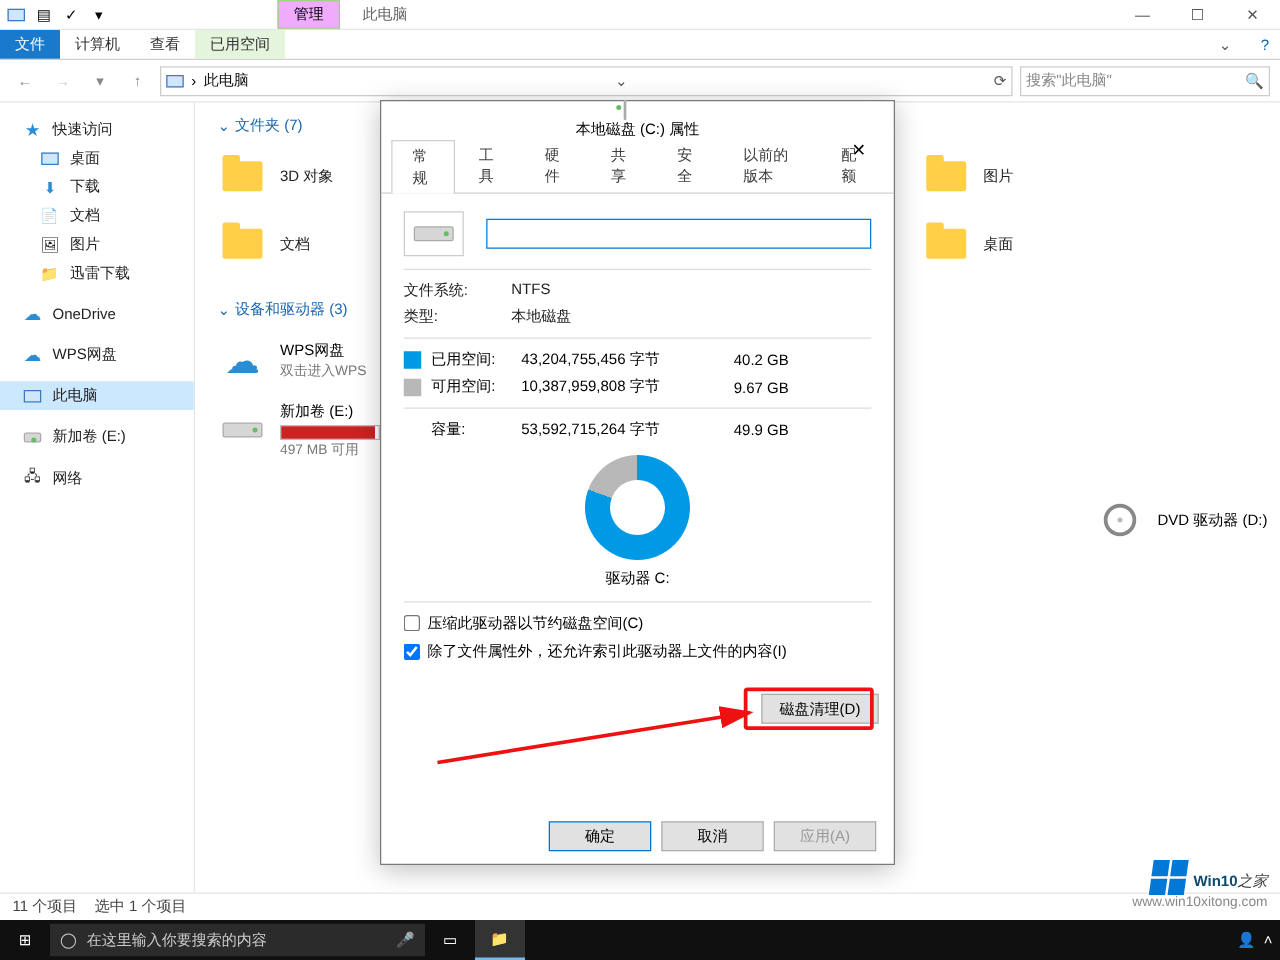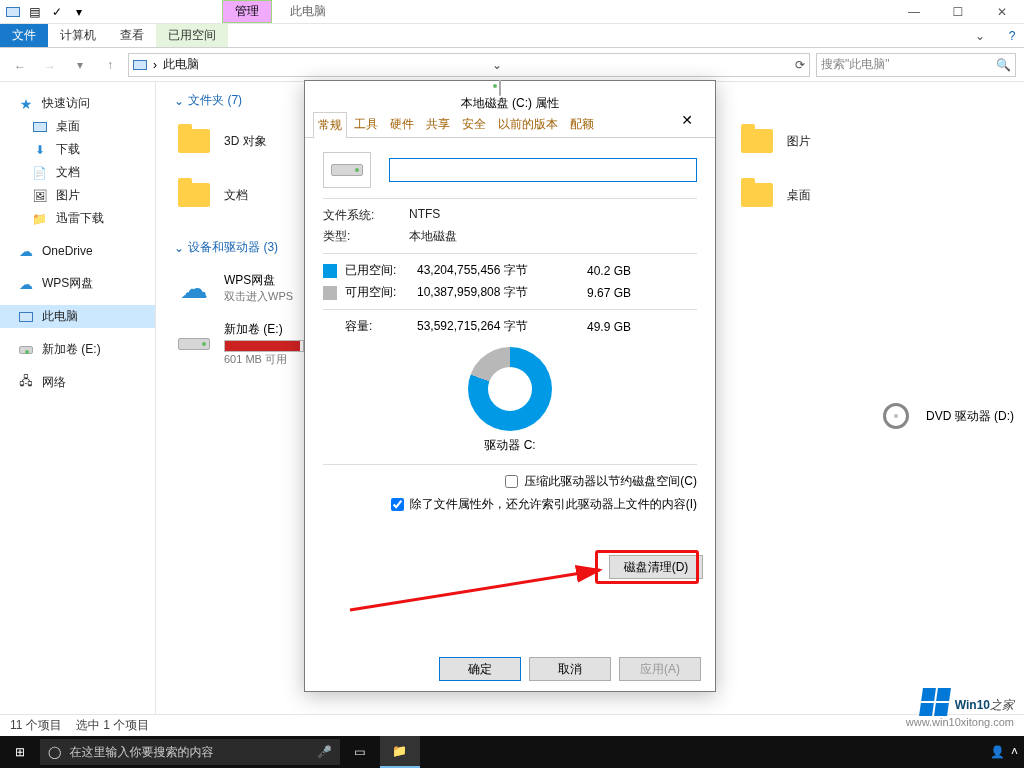--- a/index.html
+++ b/index.html
@@ -65,41 +65,41 @@
   .taskbar .tbtn { width:40px; height:32px; display:flex; align-items:center; justify-content:center; color:#fff; }
   .taskbar .tbtn.active { background:#333; border-bottom:2px solid #76b9ed; }
   .taskbar .tray { margin-left:auto; display:flex; align-items:center; gap:6px; padding:0 6px; }
 
   
   .dialog { position:absolute; left:304px; top:80px; width:412px; height:612px; background:#fff; border:1px solid #7a7a7a; box-shadow:0 4px 20px rgba(0,0,0,0.25); }
   .dlg-title { height:28px; display:flex; align-items:center; padding:0 8px;flex-direction:column; }
   .dlg-title .ico { width:16px; height:16px; margin-right:6px; }
   .dlg-title .close { margin-left:auto; width:40px; text-align:center; font-size:14px; }
   .dlg-tabs { display:flex; border-bottom:1px solid #d0d0d0; padding:0 8px; gap:2px; margin-top:2px; }
-  .dlg-tab { padding:4px 4px; border:1px solid transparent; border-bottom:none; color:#a16207; }
+  .dlg-tab { padding:4px 16px; border:1px solid transparent; border-bottom:none; color:#404040; }
   .dlg-tab.active { border-color:#d0d0d0; background:#fff; position:relative; top:1px; }
   .dlg-body { padding:14px 18px; }
   .dlg-row { display:flex; align-items:center; margin-bottom:10px; }
   .dlg-drive-ico { width:48px; height:36px; border:1px solid #ccc; display:flex; align-items:center; justify-content:center; margin-right:18px; }
   .dlg-name-input { flex:1; height:24px; border:1px solid #0078d7; padding:0 4px; }
   .dlg-sep { border-top:1px solid #ddd; margin:8px 0; }
   .dlg-kv { display:flex; margin:4px 0; }
   .dlg-kv .k { width:86px; color:#222; }
   .dlg-kv .v { color:#222; }
   .space-row { display:flex; align-items:center; margin:5px 0; }
   .space-row .sw { width:14px; height:14px; margin-right:8px; }
   .space-row .lbl { width:72px; }
   .space-row .bytes { width:150px; text-align:left; }
   .space-row .gb { width:64px; text-align:right; }
   .donut { width:84px; height:84px; border-radius:50%; background:conic-gradient(#0099e5 0 290deg, #b8b8b8 290deg 360deg); position:relative; margin:12px auto 4px; }
   .donut::after { content:""; position:absolute; inset:20px; background:#fff; border-radius:50%; }
   .drv-label { text-align:center; margin:6px 0 10px; }
   .cleanup-btn { position:absolute; right:12px; top:474px; width:94px; height:24px; border:1px solid #adadad; background:#e1e1e1; display:flex; align-items:center; justify-content:center; }
   .cleanup-hl { position:absolute; right:16px; top:469px; width:104px; height:34px; border:3px solid #e11; border-radius:3px; pointer-events:none; }
-  .chk-row { display:flex; align-items:center; gap:6px; margin:6px 0;justify-content:flex-end; }
+  .chk-row { display:flex; align-items:center; gap:6px; margin:6px 0; }
   .dlg-footer { position:absolute; bottom:10px; right:14px; display:flex; gap:8px; }
   .dlg-footer button { width:82px; height:24px; border:1px solid #adadad; background:#e1e1e1; }
   .dlg-footer button.primary { border-color:#0078d7; }
   .dlg-footer button:disabled { color:#999; }
 
   
   .watermark { position:absolute; right:10px; bottom:40px; text-align:right; }
   .watermark .logo { display:flex; align-items:center; gap:6px; justify-content:flex-end; }
   .watermark .windows-logo { width:28px; height:28px; display:grid; grid-template:1fr 1fr/1fr 1fr; gap:2px; transform:skewX(-8deg); }
   .watermark .windows-logo div { background:#0078d7; }
@@ -276,21 +276,21 @@
       </div>
       <div class="dev-item">
         <div class="dev-ico">
             <div class="ic-drive"></div>
           </div>
         <div class="dev-txt">
           <div>新加卷 (E:)</div>
           <div class="bar">
               <div class="fill" style="width:96%"></div>
             </div>
-          <div class="line2">601 MB 可用</div>
+          <div class="line2">497 MB 可用</div>
         </div>
       </div>
     </div>
 
     <div class="dev-right-col">
       <div class="dev-item" style="margin-top:300px">
         <div class="dev-ico">
             <div class="ic-dvd"></div>
           </div>
         <div class="dev-txt">

